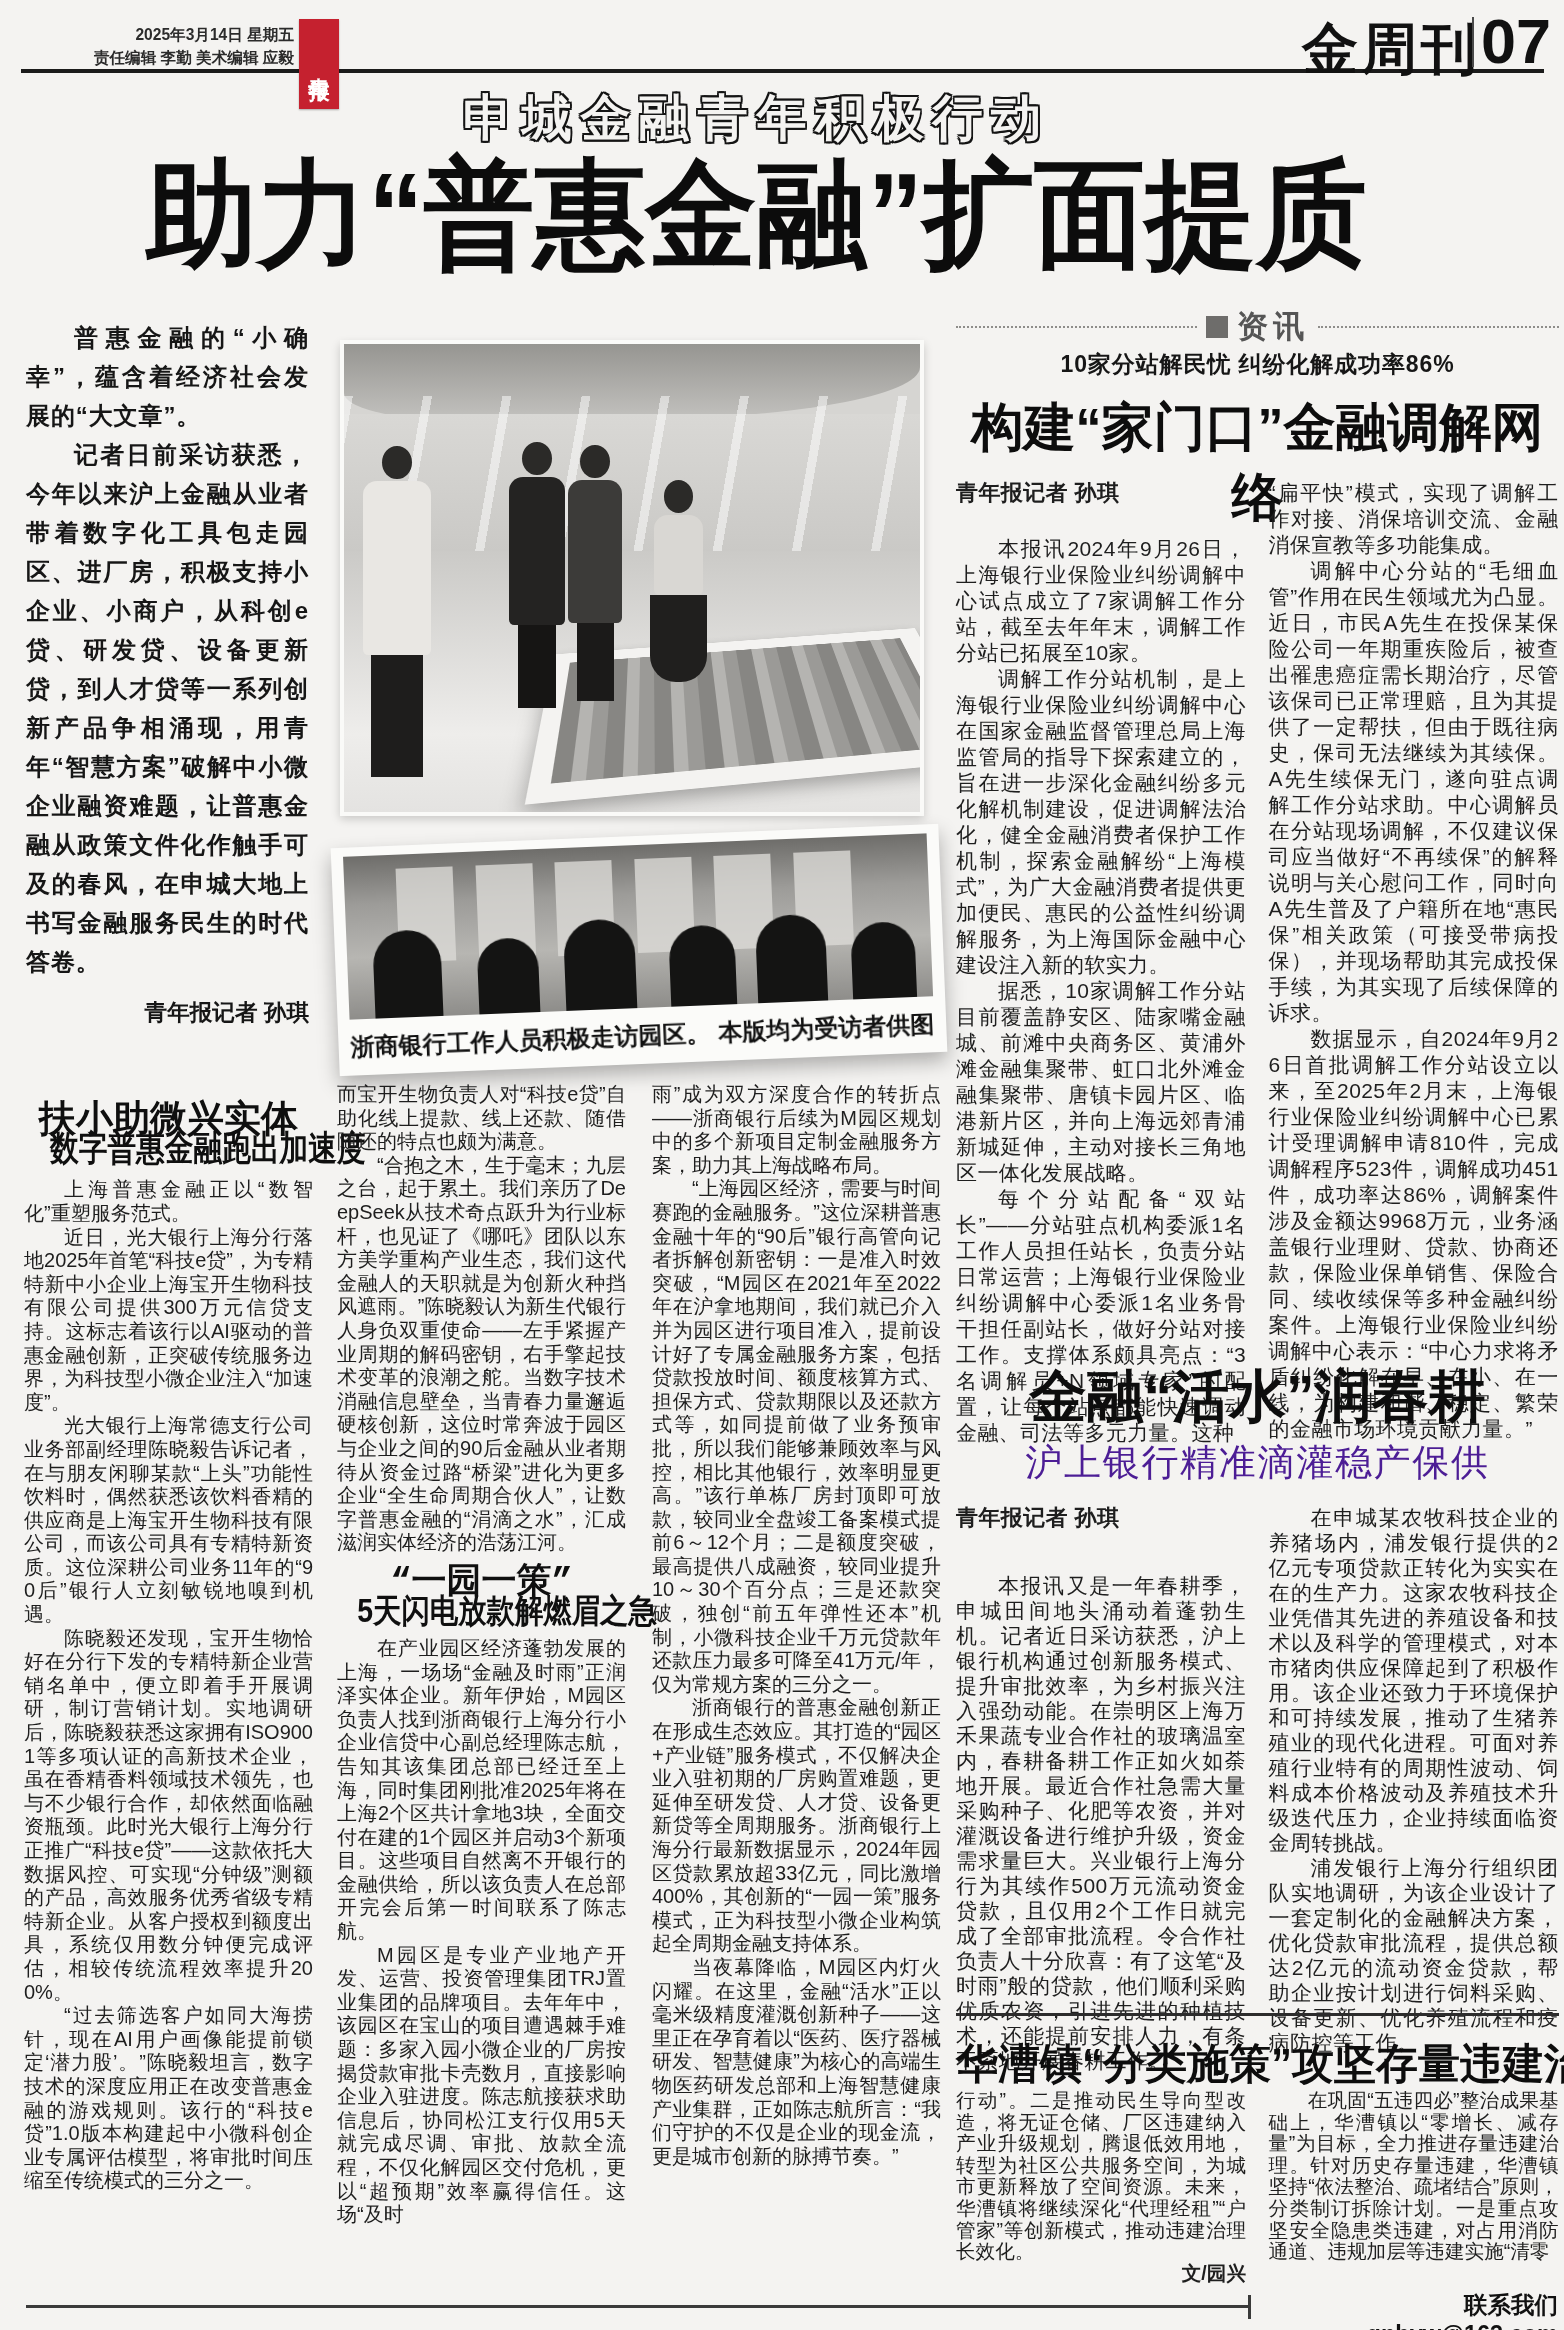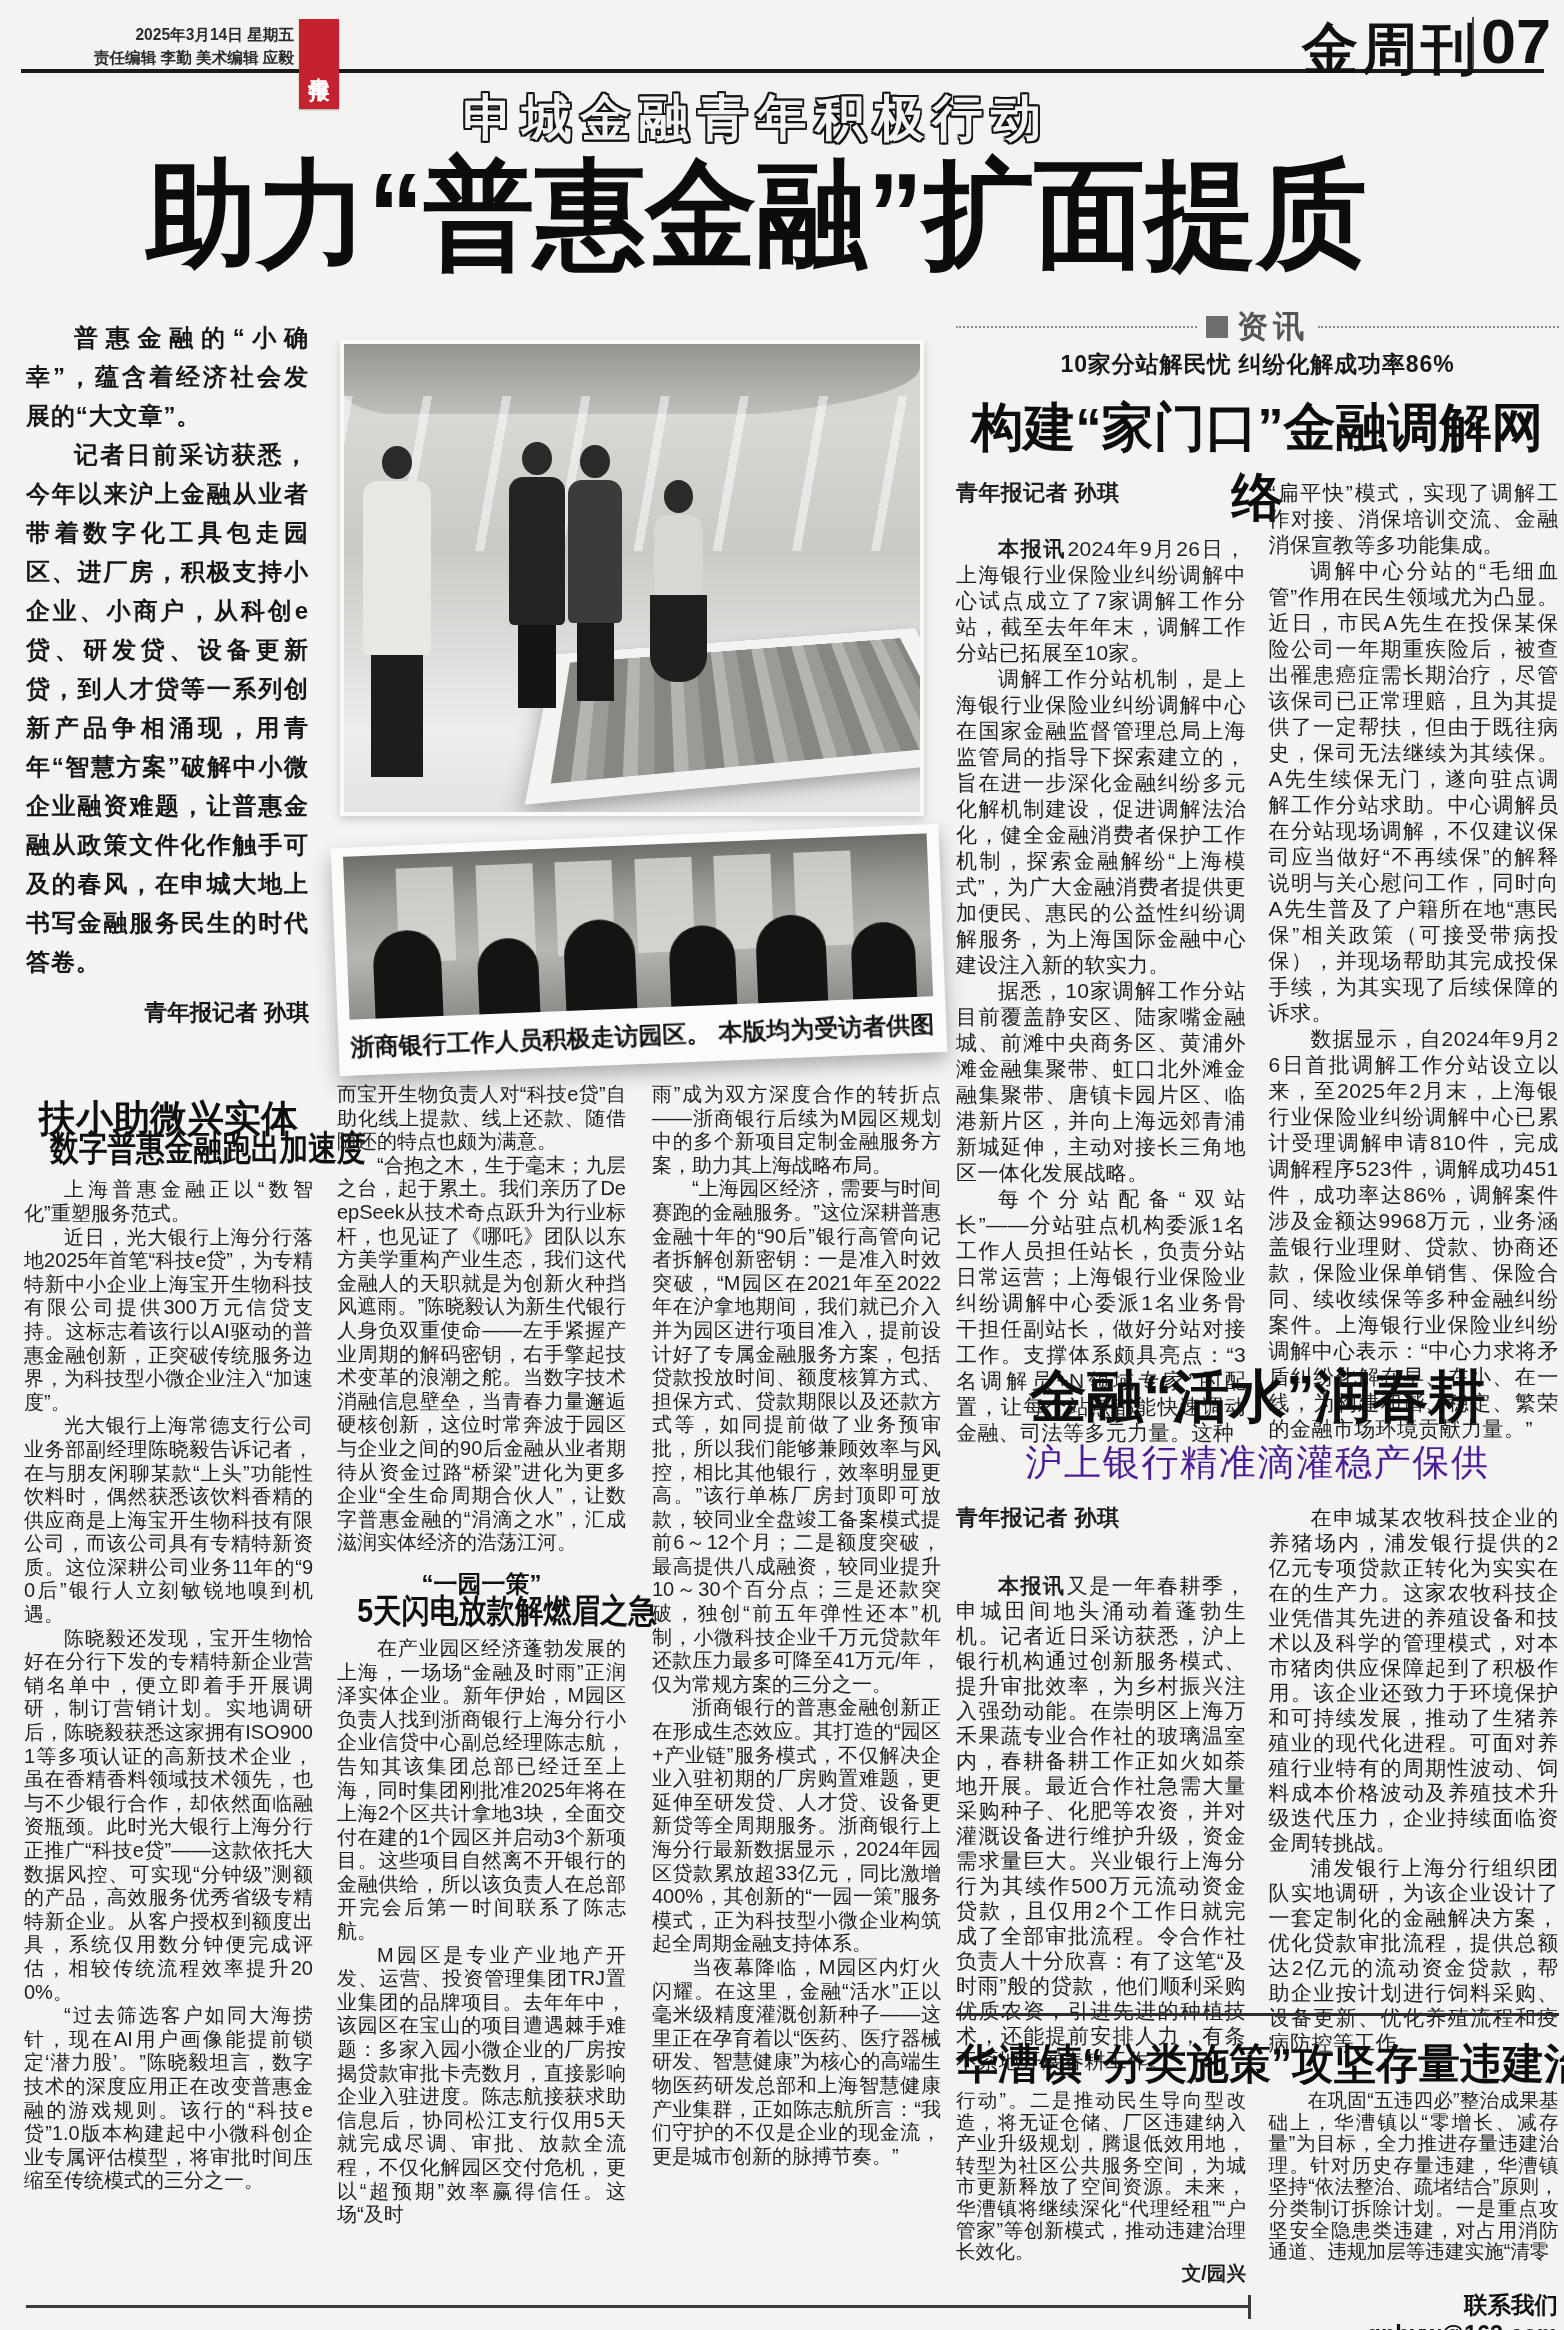--- a/index.html
+++ b/index.html
@@ -51,21 +51,21 @@
   .news-bar { position:absolute; top:0; left:0; right:0; display:flex; align-items:center; gap:8.7px; }
   .news-bar .dot-line { flex:1; border-top:2.6px dotted #8e8d8a; height:0; }
   .news-bar .sq { width:22.6px; height:22.6px; background:#6e6d6b; }
   .news-bar .lbl { font-size:31px; font-weight:700; color:#555; letter-spacing:5.2px; }
   .m-kicker { position:absolute; top:43px; left:0; width:100%; text-align:center; font-size:23px; font-weight:600; color:#161616; letter-spacing:0.9px; }
   .m-title { position:absolute; top:87px; left:0; width:100%; text-align:center; font-size:52px; font-weight:900; color:#0d0d0d; }
   .cols { position:absolute; left:0; display:flex; gap:22.6px; }
   .col { width:290px; font-size:21px; line-height:26px; text-align:justify; word-break:break-all; letter-spacing:0.4px; color:#1e1e1e; }
   .col p { text-indent:2em; }
   .col .byline { font-weight:700; font-size:22px; text-indent:0; margin-bottom:29.6px; }
-  .tag { font-weight:700; margin-right:1px; }
+  .tag { font-weight:400; margin-right:1px; }
   .m-cols { top:174px; }
   .sp-title { position:absolute; top:1053px; left:0; width:100%; text-align:center; font-size:57px; font-weight:900; color:#0d0d0d; }
   .sp-sub { position:absolute; top:1132px; left:0; width:100%; text-align:center; font-size:37px; font-weight:500; color:#4c1d95; letter-spacing:1.7px; }
   .sp-cols { top:1199px; }
   .sp-cols .col { line-height:25px; }
   .sp-cols .byline { margin-bottom:43px; }
   .news-divider { position:absolute; top:1707px; left:0; width:100%; height:2.6px; background:#2c2c2c; }
   .hc-title { position:absolute; top:1730px; left:0; width:100%; text-align:center; font-size:42px; font-weight:900; letter-spacing:0; color:#0d0d0d; white-space:nowrap; }
   .hc-cols { top:1784px; }
   .hc-cols .col { font-size:19.6px; line-height:21.6px; letter-spacing:0; }
@@ -74,21 +74,21 @@
   
   .feature { position:absolute; left:24px; top:1083px; width:918px; height:1217px; }
   .fcol { position:absolute; top:0; width:289px; font-size:20px; line-height:23.6px; text-align:justify; word-break:break-all; color:#1e1e1e; }
   .fcol p { text-indent:2em; }
   .fcol1 { left:0; }
   .fcol2 { left:313px; }
   .fcol3 { left:628px; }
   .f-head { text-align:center; font-weight:900; color:#0f0f0f; }
   .fcol1 .f-head1 { font-size:37px; margin-top:24px; }
   .fcol1 .f-head2 { font-size:35px; white-space:nowrap; transform:scaleX(.82); transform-origin:center; margin:5.2px 0 19px; }
-  .fcol2 .f-head1 { font-size:24px; margin-top:17.4px; }
+  .fcol2 .f-head1 { font-size:35px; margin-top:17.4px;font-family:Liberation Mono, monospace; }
   .fcol2 .f-head2 { font-size:33px; white-space:nowrap; transform:scaleX(.86); transform-origin:center; margin:3.5px 0 14px; }
 
   
   .foot-rule { position:absolute; left:26px; top:2305px; width:1224px; height:2.6px; background:#3a3a3a; }
   .foot-tick { position:absolute; left:1248px; top:2295px; width:2.6px; height:23.5px; background:#3a3a3a; }
   .foot-contact { position:absolute; left:1269px; top:2289px; width:289px; text-align:right; font-weight:700; font-size:23.5px; color:#111; }
 </style>
 </head>
 <body>
 

